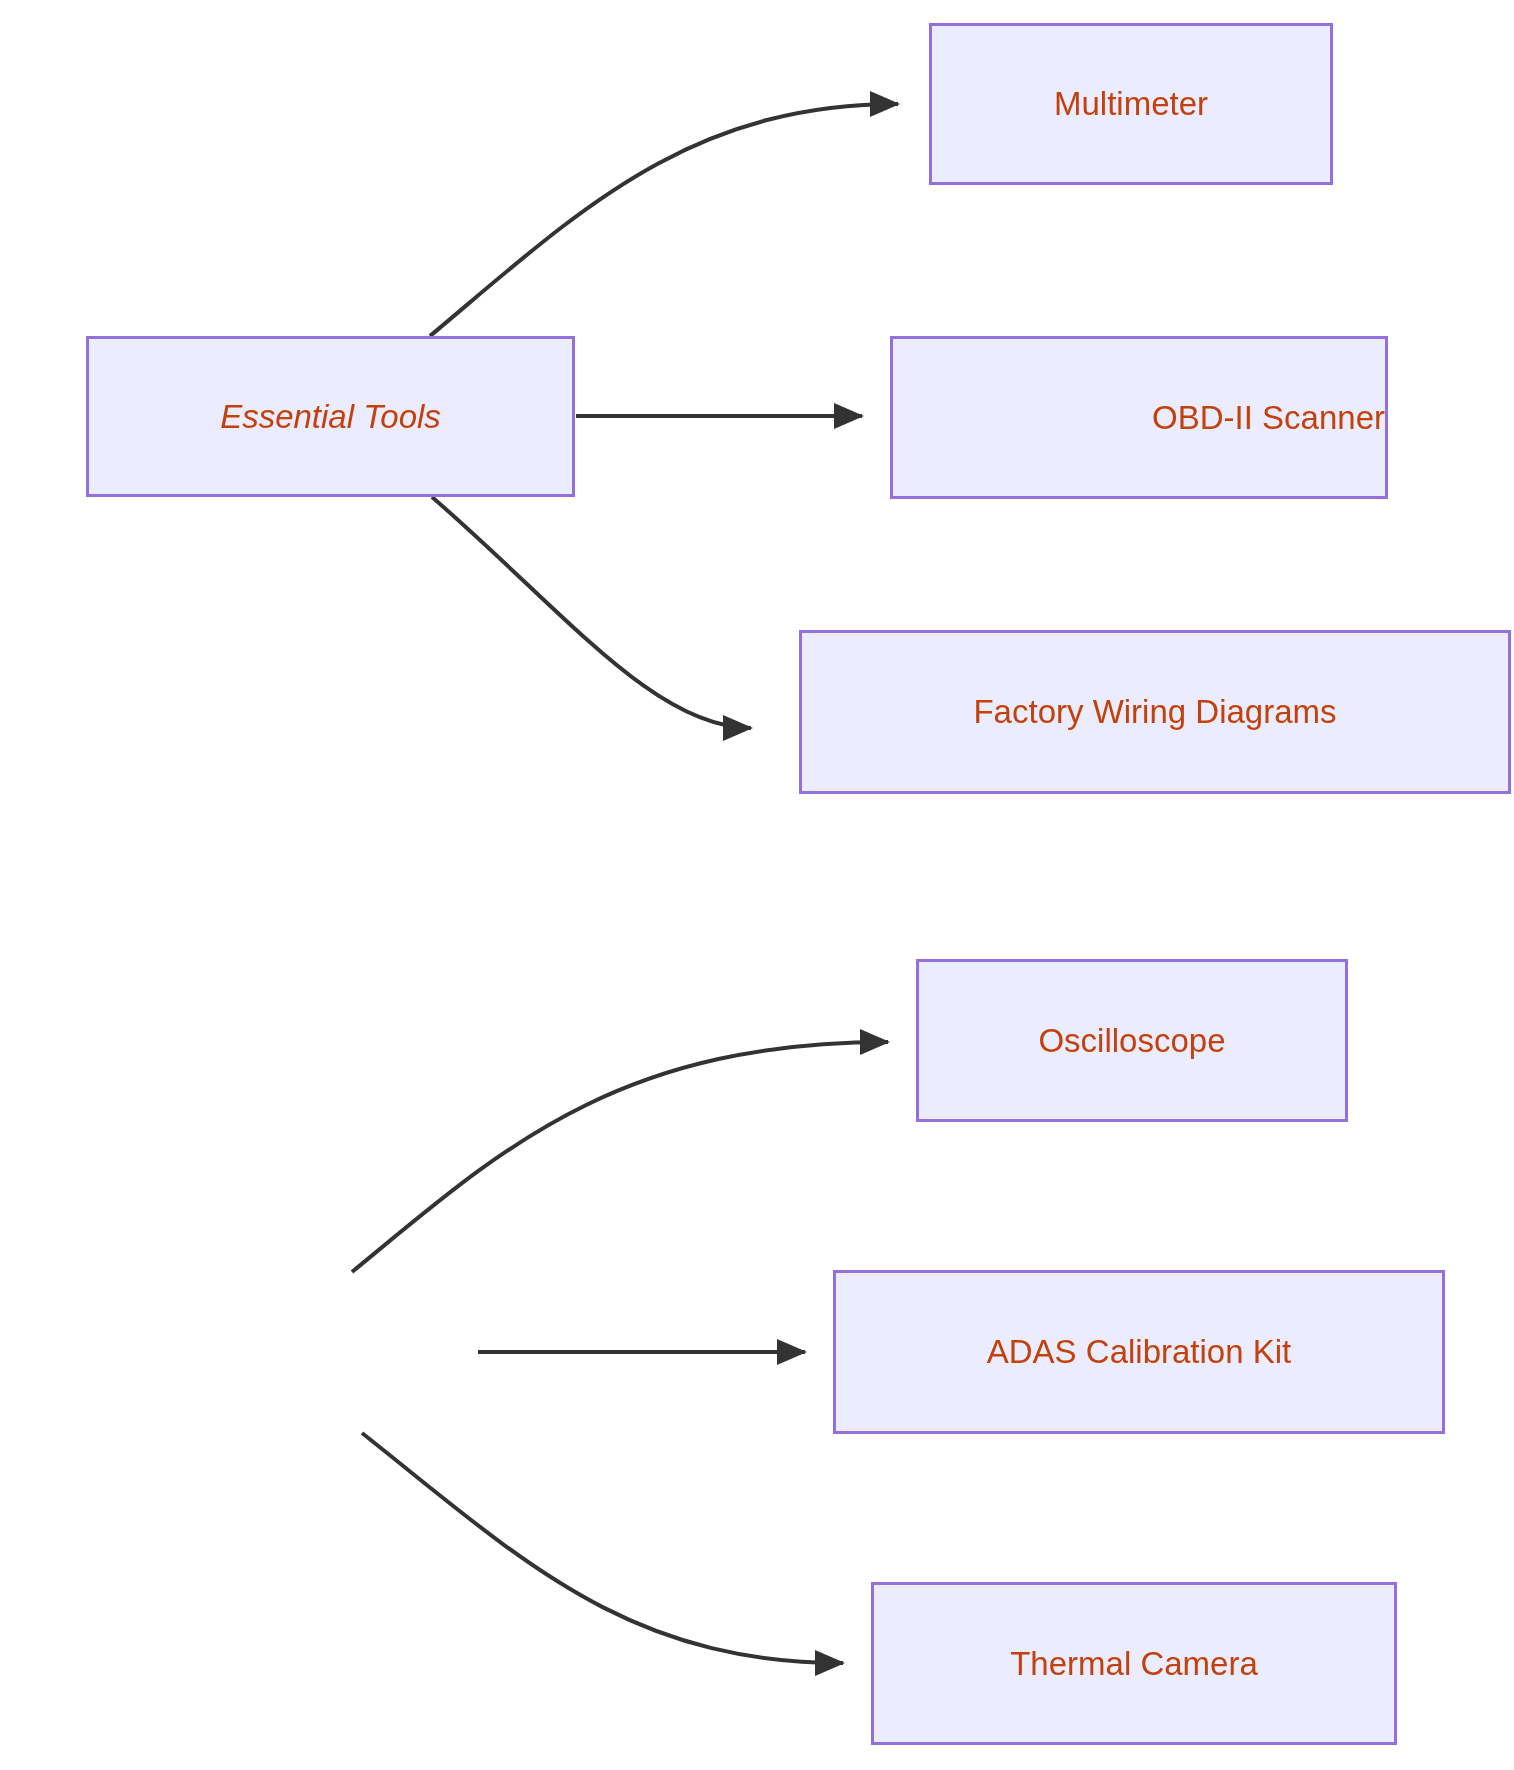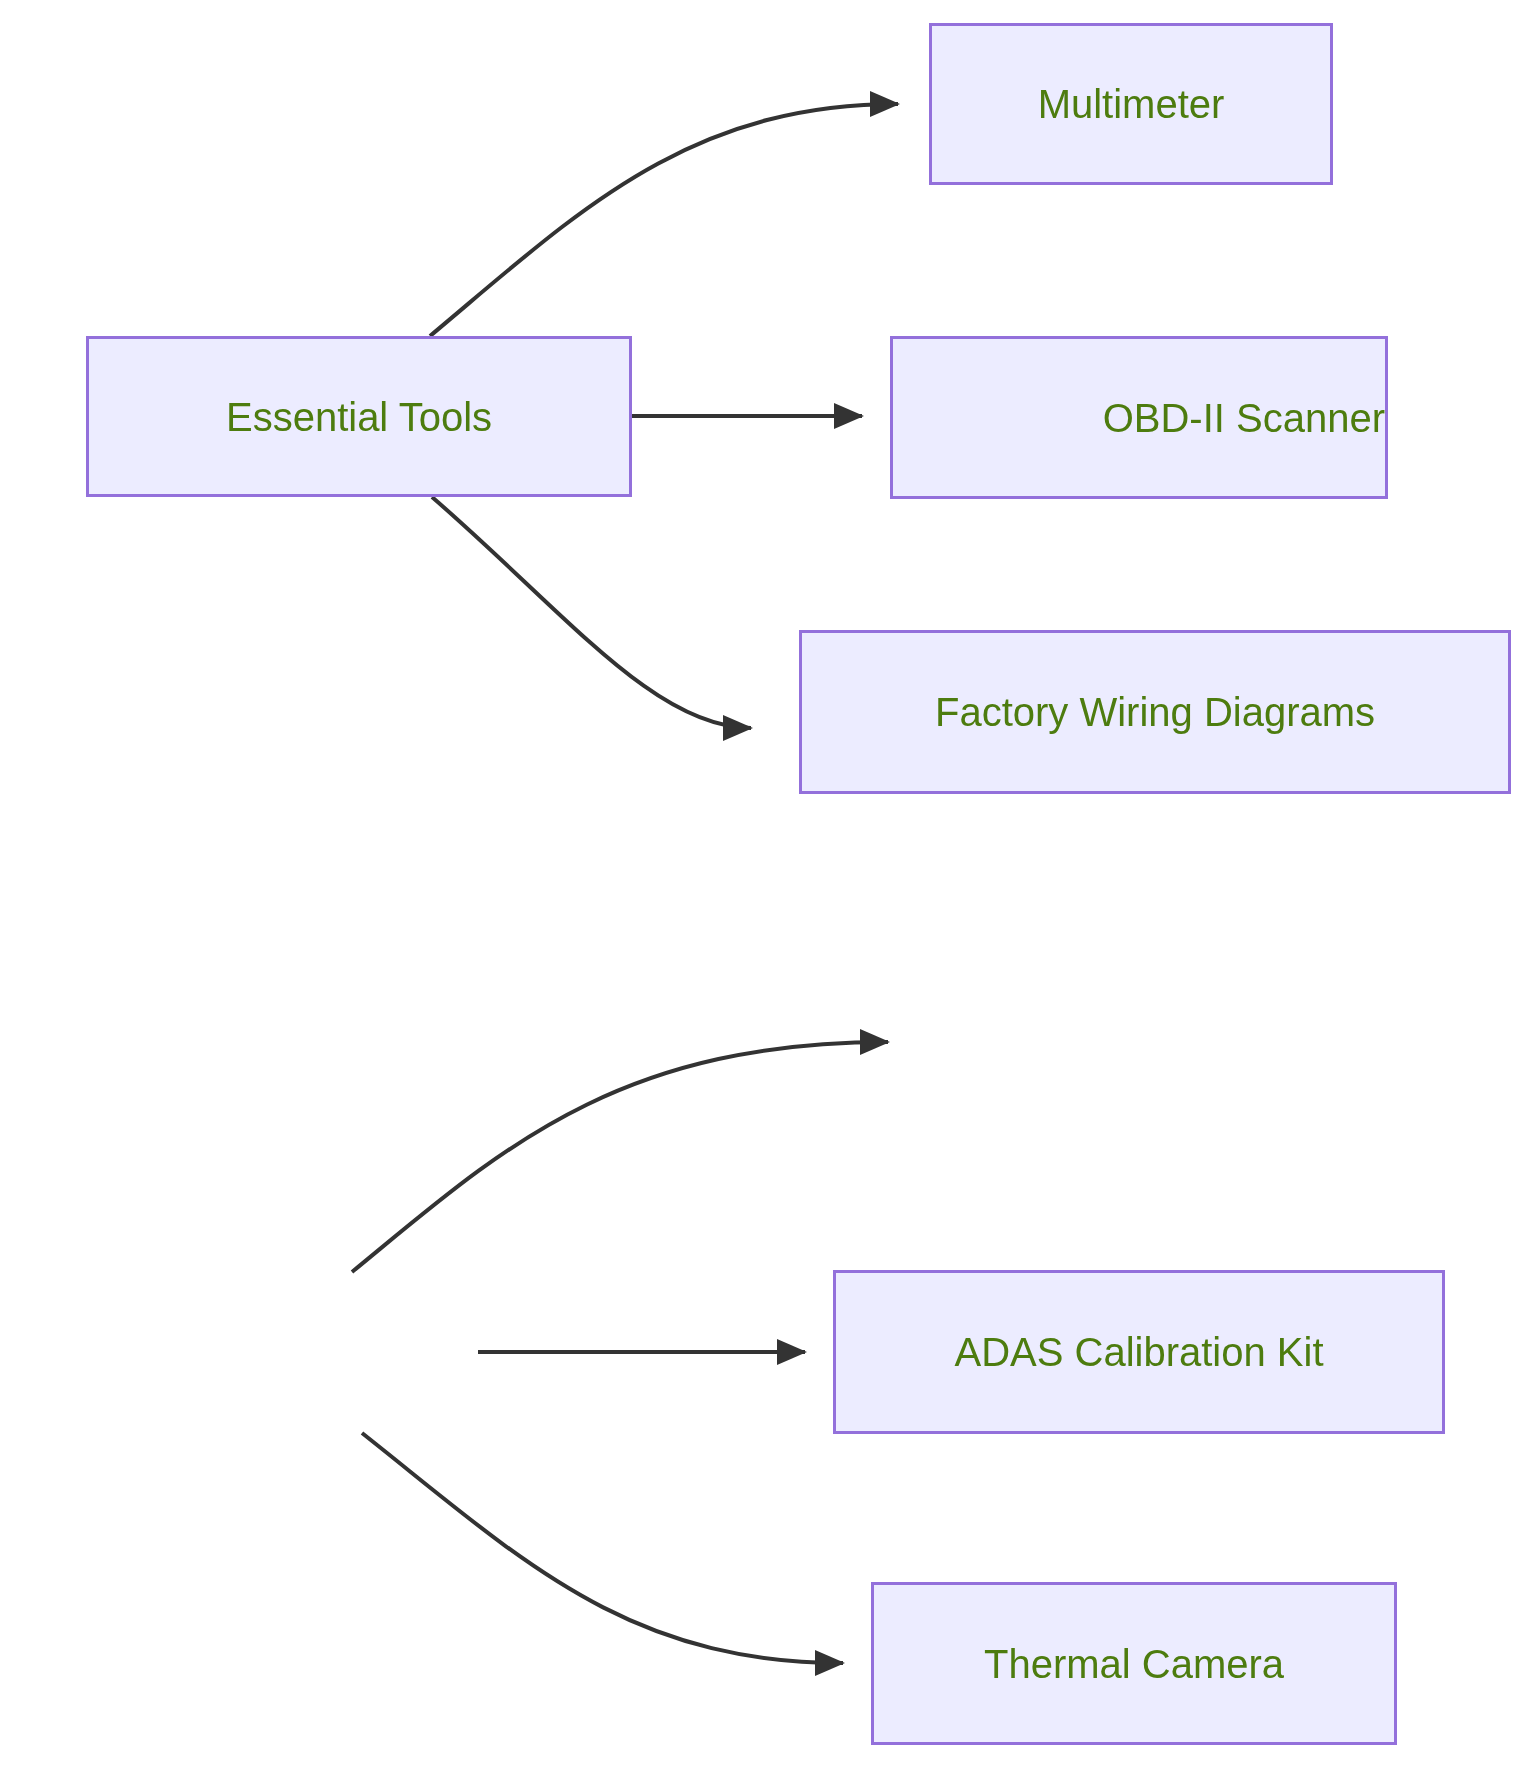--- a/index.html
+++ b/index.html
@@ -31,27 +31,27 @@
     position: absolute;
     box-sizing: border-box;
     background: #ECECFF;
     border: 3px solid #9370DB;
     display: flex;
     align-items: center;
     justify-content: center;
     text-align: center;
   }
   .node-label {
-    color: #4d7c0f;
-    font-size: 40px;
+    color: #c2410c;
+    font-size: 33px;
     line-height: 1.2;
     white-space: nowrap;
   }
   
-  #n-essential    { left:  86px; top:  336px; width: 546px; height: 161px; }
+  #n-essential    { left:  86px; top:  336px; width: 489px; height: 161px; font-style: italic; }
   #n-multimeter   { left: 929px; top:   23px; width: 404px; height: 162px; }
   #n-obd          { left: 890px; top:  336px; width: 498px; height: 163px; justify-content: flex-end; }
   #n-factory      { left: 779px; top:  630px; width: 712px; height: 164px; margin-left: 20px; }
   #n-recommended  { left:  18px; top: 1272px; width: 460px; height: 161px; }
   #n-oscilloscope { left: 916px; top:  959px; width: 432px; height: 163px; }
   #n-adas         { left: 833px; top: 1270px; width: 612px; height: 164px; }
   #n-thermal      { left: 871px; top: 1582px; width: 526px; height: 163px; }
 </style>
 </head>
 <body>
@@ -82,20 +82,23 @@
 
   <div class="node" id="n-obd">
     <span class="node-label">OBD-II Scanner</span>
   </div>
 
   <div class="node" id="n-factory">
     <span class="node-label">Factory Wiring Diagrams</span>
   </div>
 
 
+  <div class="node" id="n-oscilloscope">
+    <span class="node-label">Oscilloscope</span>
+  </div>
 
   <div class="node" id="n-thermal">
     <span class="node-label">Thermal Camera</span>
   </div>
 
   <div class="node" id="n-adas">
     <span class="node-label">ADAS Calibration Kit</span>
   </div>
 
 </div>

